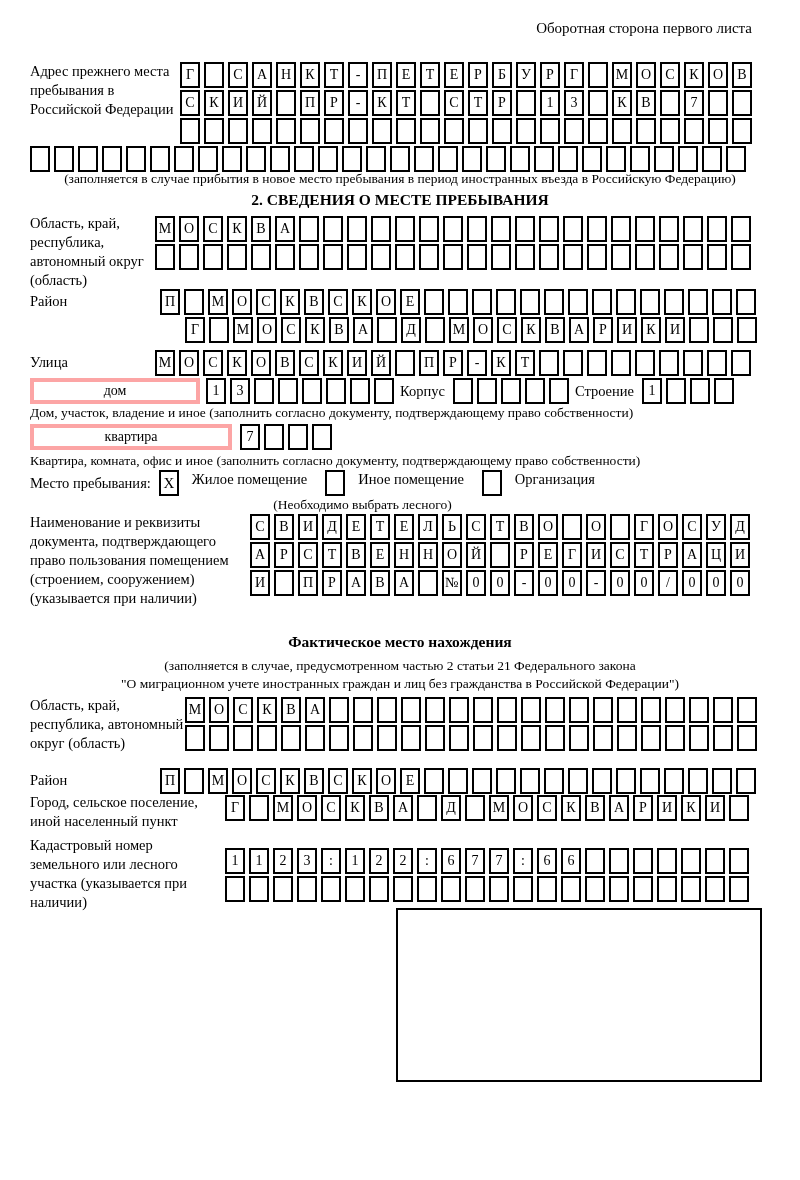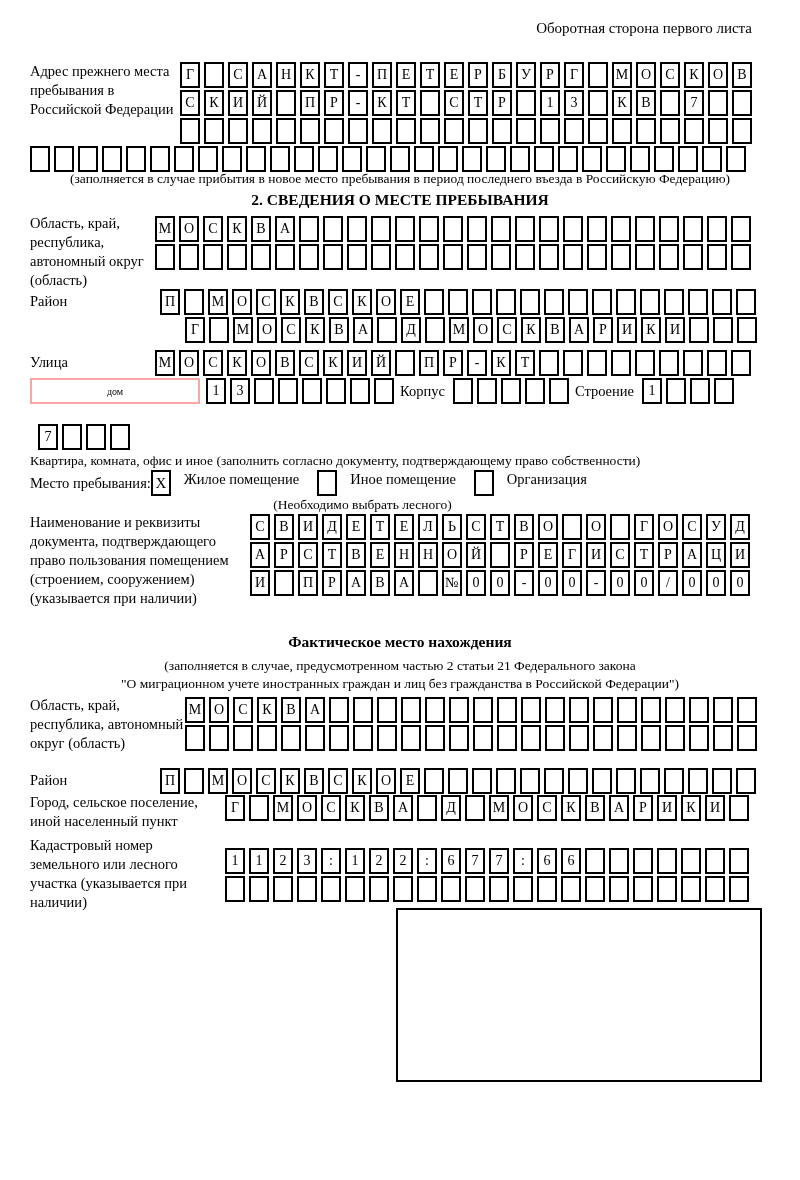--- a/index.html
+++ b/index.html
@@ -9,26 +9,26 @@
   .label{font-size:14.5px;line-height:19px;}
   .caption{font-size:13.5px;line-height:18px;}
   .center{text-align:center;}
   .right{text-align:right;}
   .sec-header{font-size:15.5px;font-weight:bold;text-align:center;}
   .box-row{display:flex;margin-bottom:2px;}
   .cell{box-sizing:border-box;flex:0 0 20px;width:20px;height:26px;border:2px solid #000;
         margin-right:4px;display:flex;align-items:center;justify-content:center;
         font-size:14px;background:#fff;}
   .cell.check{font-size:15px;}
-  .named-box{box-sizing:border-box;height:26px;border:2px solid #fca5a5;display:flex;
-             align-items:center;justify-content:center;font-size:10px;flex-shrink:0;}
+  .named-box{box-sizing:border-box;height:26px;border:4px solid #fca5a5;display:flex;
+             align-items:center;justify-content:center;font-size:14px;flex-shrink:0;}
   .row{display:flex;align-items:center;}
   .inline-label{font-size:14.5px;margin:0 8px 0 2px;white-space:nowrap;}
   .stay-row{display:flex;align-items:center;font-size:14.5px;}
-  .stay-label{margin-right:0;white-space:nowrap;}
+  .stay-label{margin-right:8px;white-space:nowrap;}
   .opt-label{margin:0 18px 8px 9px;white-space:nowrap;}
   .stamp-box{box-sizing:border-box;border:2px solid #000;background:#fff;}
   .stamp-note{font-size:13.5px;line-height:18px;text-align:center;}
 </style>
 </head>
 <body>
 
 <div class="sheet">
 
   <div class="abs right" style="top:20px;left:0;width:752px;font-size:15px">Оборотная сторона первого листа</div>
@@ -139,21 +139,21 @@
       <span class="cell"></span>
       <span class="cell"></span>
       <span class="cell"></span>
       <span class="cell"></span>
       <span class="cell"></span>
       <span class="cell"></span>
       <span class="cell"></span>
       <span class="cell"></span>
       <span class="cell"></span>
     </div>
-  <div class="abs caption center" style="top:170px;left:0;width:800px">(заполняется в случае прибытия в новое место пребывания в период последнего въезда в Российскую Федерацию)</div>
+  <div class="abs caption center" style="top:170px;left:0;width:800px">(заполняется в случае прибытия в новое место пребывания в период иностранных въезда в Российскую Федерацию)</div>
 
   <div class="abs sec-header" style="top:191px;left:0;width:800px">2. СВЕДЕНИЯ О МЕСТЕ ПРЕБЫВАНИЯ</div>
 
   <div class="abs label" style="top:214px;left:30px;width:122px">Область, край, республика, автономный округ (область)</div>
   <div class="abs" style="top:216px;left:155px">
     <div class="box-row">
         <span class="cell">М</span>
         <span class="cell">О</span>
         <span class="cell">С</span>
         <span class="cell">К</span>
@@ -314,22 +314,24 @@
         <span class="cell"></span>
       </div>
     <span class="inline-label">Строение</span>
     <div class="box-row" style="margin:0">
         <span class="cell">1</span>
         <span class="cell"></span>
         <span class="cell"></span>
         <span class="cell"></span>
       </div>
   </div>
+  <div class="abs caption" style="top:404px;left:30px;width:740px">Дом, участок, владение и иное (заполнить согласно документу, подтверждающему право собственности)</div>
 
   <div class="abs row" style="top:424px;left:30px">
+    <div class="named-box" style="width:202px">квартира</div>
     <div class="box-row" style="margin:0 0 0 8px">
         <span class="cell">7</span>
         <span class="cell"></span>
         <span class="cell"></span>
         <span class="cell"></span>
       </div>
   </div>
   <div class="abs caption" style="top:452px;left:30px;width:740px">Квартира, комната, офис и иное (заполнить согласно документу, подтверждающему право собственности)</div>
 
   <div class="abs stay-row" style="top:470px;left:30px">

